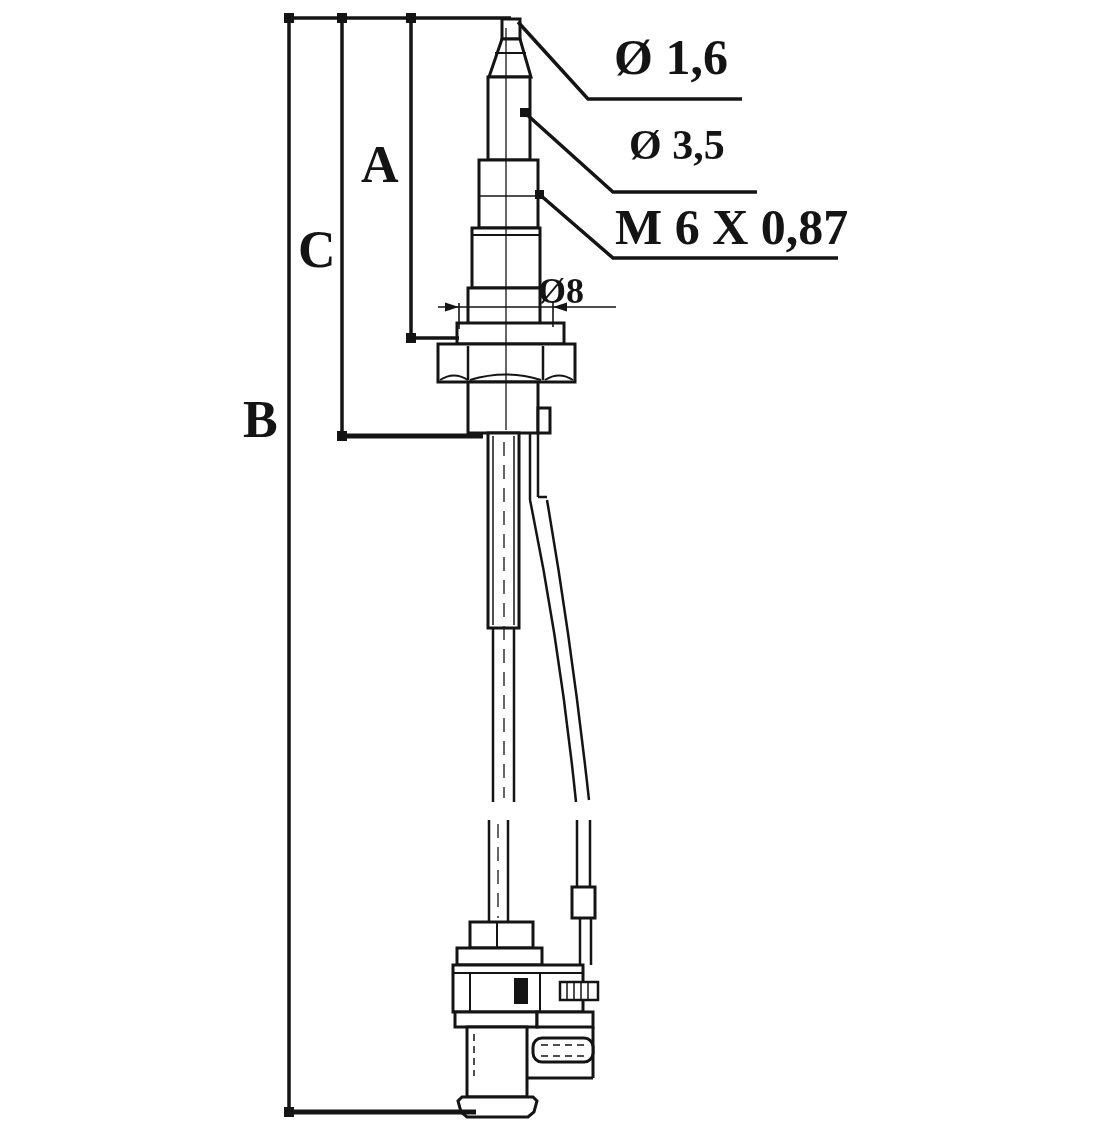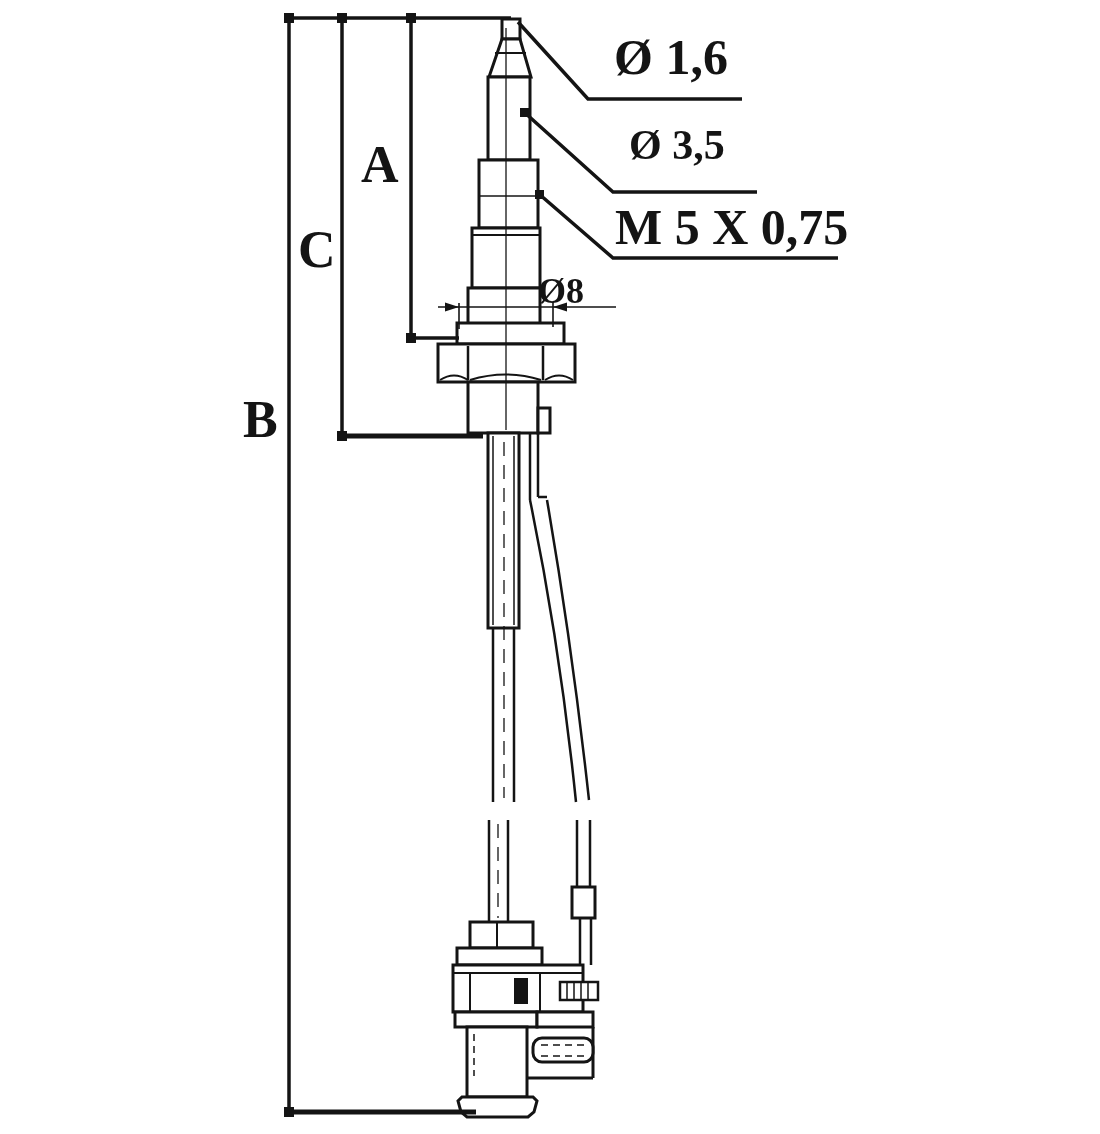--- a/index.html
+++ b/index.html
@@ -114,19 +114,19 @@
 
     <g>
       <path class="ln s16" d="M438 307 H616 M459 303 V329 M553 302 V327"></path>
       <polygon class="f" points="459,307 445,302.5 445,311.5"></polygon>
       <polygon class="f" points="553,307 567,302.5 567,311.5"></polygon>
     </g>
   </svg>
 
   <div class="lbl" style="left:614px; top:32px;  font-size:50px;">Ø 1,6</div>
   <div class="lbl" style="left:614px; top:124px; font-size:42px;margin-left:15px;">Ø 3,5</div>
-  <div class="lbl" style="left:615px; top:202px; font-size:50px;">M 5 X 0,75</div>
+  <div class="lbl" style="left:615px; top:202px; font-size:50px;">M 6 X 0,87</div>
   <div class="lbl" style="left:538px; top:273px; font-size:36px;">Ø8</div>
 
   <div class="lbl" style="left:361px; top:139px; font-size:52px;">A</div>
   <div class="lbl" style="left:298px; top:224px; font-size:52px;">C</div>
   <div class="lbl" style="left:243px; top:394px; font-size:52px;">B</div>
 </div>
 
 </body></html>

